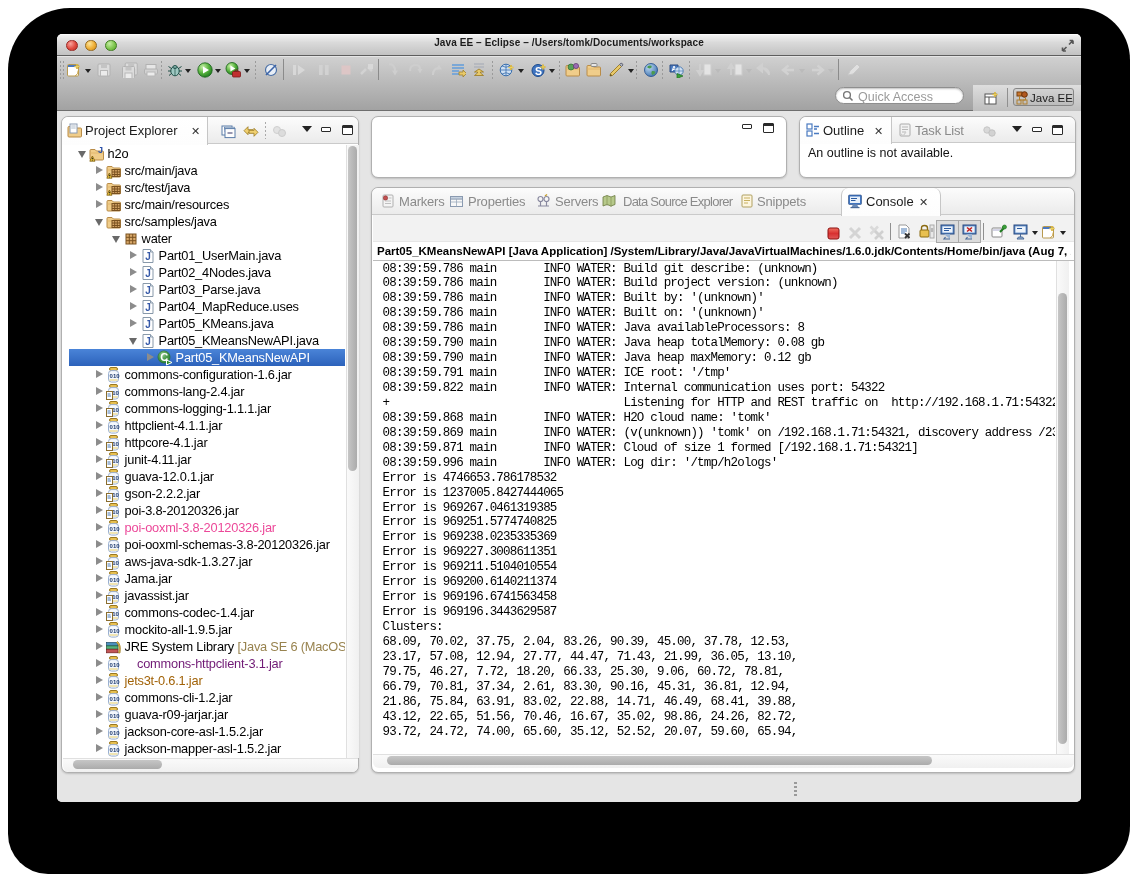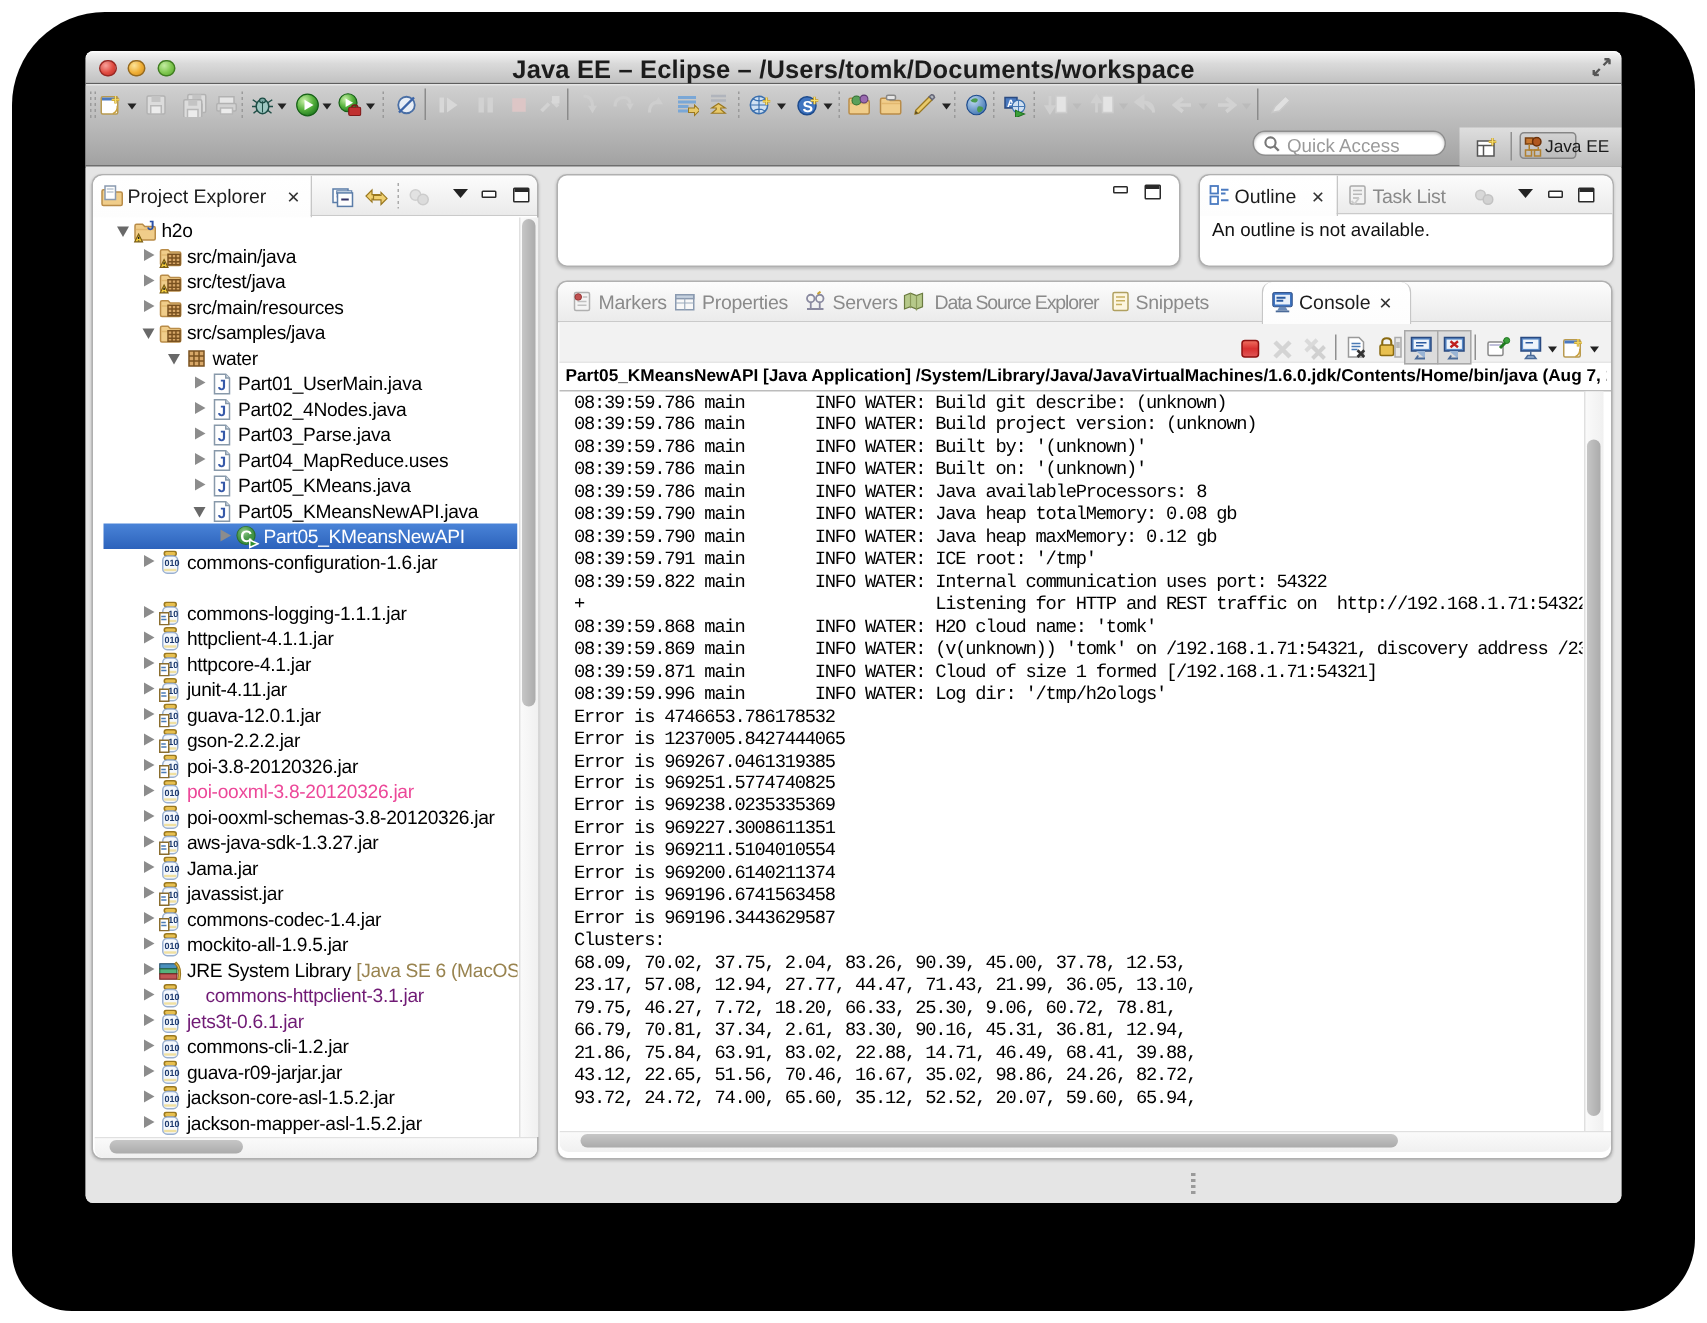--- a/index.html
+++ b/index.html
@@ -1,33 +1,33 @@
 <!DOCTYPE html>
 <html><head><meta charset="utf-8"><style>
 *{margin:0;padding:0;box-sizing:border-box}
 html,body{width:1138px;height:882px;background:#fff;font-family:"Liberation Sans",sans-serif;overflow:hidden}
 .abs{position:absolute}
 #shadow{position:absolute;left:8px;top:8px;width:1122px;height:866px;background:#000;border-radius:62px 52px 48px 40px}
 #win{position:absolute;left:57px;top:34px;width:1024px;height:768px;border-radius:5px;background:#e5e5e5;overflow:hidden}
 #titlebar{position:absolute;left:0;top:0;width:1024px;height:22px;background:linear-gradient(#f6f6f6,#dadada 40%,#c2c2c2);border-bottom:1px solid #5e5e5e;border-radius:5px 5px 0 0;box-shadow:inset 0 1px 0 rgba(255,255,255,.65)}
-#title{position:absolute;left:0;top:3px;width:1024px;text-align:center;font-size:17px;font-weight:bold;color:#1c1c1c;letter-spacing:.1px}
+#title{position:absolute;left:0;top:3px;width:1024px;text-align:center;font-size:10px;font-weight:bold;color:#1c1c1c;letter-spacing:.1px}
 .light{position:absolute;top:5.5px;width:11.5px;height:11.5px;border-radius:50%}
 #lr{left:9px;background:radial-gradient(circle at 35% 30%,#f8a49d,#e04b41 55%,#b92f28);border:.5px solid #992722}
 #ly{left:28px;background:radial-gradient(circle at 35% 30%,#fce49a,#efae35 55%,#cc8d24);border:.5px solid #96691c}
 #lg{left:48.3px;background:radial-gradient(circle at 35% 30%,#c4eda2,#7fc64f 55%,#58a82e);border:.5px solid #3f7d1f}
 #tbar{position:absolute;left:0;top:23px;width:1024px;height:54px;background:linear-gradient(#d0d0d0,#a2a2a2);border-bottom:1px solid #6e6e6e}
 .ti{position:absolute;top:5px;width:16px;height:16px}
 .dd{position:absolute;top:12px;width:0;height:0;border-left:3.5px solid transparent;border-right:3.5px solid transparent;border-top:4px solid #222}
 .ddg{border-top-color:#bbb}
 .dsep{position:absolute;top:4px;height:18px;width:1px;background-image:repeating-linear-gradient(#9a9a9a 0 2px,transparent 2px 4px)}
 .ssep{position:absolute;top:2px;height:21px;width:1px;background:#8b8b8b}
 #qa{position:absolute;left:778px;top:53px;width:129px;height:17px;background:#fff;border:1px solid #8e8e8e;border-radius:9px;box-shadow:inset 0 1px 2px rgba(0,0,0,.25)}
 #qa span{position:absolute;left:22px;top:1.5px;font-size:12.5px;color:#9a9a9a}
 #persp{position:absolute;left:916px;top:51px;width:108px;height:26px;background:linear-gradient(#dedede,#bebebe)}
-#jee{position:absolute;left:40px;top:3px;width:38px;height:18px;background:linear-gradient(#d2d2d2,#bcbcbc);border:1px solid #868686;border-radius:3px}
+#jee{position:absolute;left:40px;top:3px;width:61px;height:18px;background:linear-gradient(#d2d2d2,#bcbcbc);border:1px solid #868686;border-radius:3px}
 #jee span{position:absolute;left:16px;top:2.5px;font-size:11.5px;color:#1a1a1a;white-space:nowrap}
 #content{position:absolute;left:0;top:78px;width:1024px;height:690px;background:#e5e5e5}
 .panel{position:absolute;background:#fff;border:1px solid #b0b0b0;border-radius:7px;box-shadow:0 1px 2px rgba(0,0,0,.18)}
 .tabrow{position:absolute;left:0;top:0;right:0;height:27px;background:linear-gradient(#fcfcfc,#ebebeb);border-bottom:1px solid #cacaca;border-radius:7px 7px 0 0}
 .seltab{position:absolute;top:0;height:27px;background:linear-gradient(#ffffff,#fdfdfd);border-right:1px solid #c6c6c6;z-index:2}
 .tablbl{font-size:13px;color:#1c1c1c;position:absolute;top:6px;white-space:pre}
 .tablblg{font-size:13px;color:#8a8a8a;position:absolute;top:6px;white-space:pre;letter-spacing:-.2px}
 .minb{position:absolute;width:10px;height:5px;border:1px solid #2a2a2a;background:#fff;border-radius:1px}
 .maxb{position:absolute;width:11px;height:10px;border:1px solid #2a2a2a;background:#fff;border-radius:1px}
 .maxb:after{content:"";position:absolute;left:0;top:0;width:9px;height:2px;background:#2a2a2a}
@@ -450,20 +450,32 @@
 <div class="trow" style="top:221px">
             <div class="arr-c" style="left:33.6px"></div>
             <div class="icon" style="left:44px;top:0.5px"><svg style="" width="16" height="16" viewBox="0 0 16 16">
                 <rect x="3.5" y="0.5" width="8" height="3" rx="1.5" fill="#e8c050" stroke="#9a7820"></rect>
                 <rect x="2.5" y="3.6" width="10" height="11.5" rx="3" fill="#f4f8fd" stroke="#9ab0d0"></rect>
                 <rect x="3.4" y="12.2" width="8.2" height="1.6" fill="#f0e0a0"></rect>
                 <text x="3.6" y="10.6" font-size="6" font-weight="bold" fill="#1d3a6e" font-family="Liberation Sans">010</text>
               </svg></div>
             <div class="tlbl" style="left:62.6px;color:#000">commons-configuration-1.6.jar</div>
           </div>
+<div class="trow" style="top:238px">
+            <div class="arr-c" style="left:33.6px"></div>
+            <div class="icon" style="left:44px;top:0.5px"><svg style="" width="16" height="16" viewBox="0 0 16 16">
+                <rect x="3.5" y="0.5" width="8" height="3" rx="1.5" fill="#e8c050" stroke="#9a7820"></rect>
+                <rect x="2.5" y="3.6" width="10" height="11.5" rx="3" fill="#f4f8fd" stroke="#9ab0d0"></rect>
+                <rect x="3.4" y="12.2" width="8.2" height="1.6" fill="#f0e0a0"></rect>
+                <text x="6.2" y="10.6" font-size="6" font-weight="bold" fill="#1d3a6e" font-family="Liberation Sans">10</text>
+                <rect x="0.5" y="7.5" width="6" height="8" fill="#fff" stroke="#8a6d2e"></rect>
+                <path d="M1.5 10 h3 M1.5 12 h3.5" stroke="#4a7ab5" stroke-width="1.1"></path>
+              </svg></div>
+            <div class="tlbl" style="left:62.6px;color:#000">commons-lang-2.4.jar</div>
+          </div>
 <div class="trow" style="top:255px">
             <div class="arr-c" style="left:33.6px"></div>
             <div class="icon" style="left:44px;top:0.5px"><svg style="" width="16" height="16" viewBox="0 0 16 16">
                 <rect x="3.5" y="0.5" width="8" height="3" rx="1.5" fill="#e8c050" stroke="#9a7820"></rect>
                 <rect x="2.5" y="3.6" width="10" height="11.5" rx="3" fill="#f4f8fd" stroke="#9ab0d0"></rect>
                 <rect x="3.4" y="12.2" width="8.2" height="1.6" fill="#f0e0a0"></rect>
                 <text x="6.2" y="10.6" font-size="6" font-weight="bold" fill="#1d3a6e" font-family="Liberation Sans">10</text>
                 <rect x="0.5" y="7.5" width="6" height="8" fill="#fff" stroke="#8a6d2e"></rect>
                 <path d="M1.5 10 h3 M1.5 12 h3.5" stroke="#4a7ab5" stroke-width="1.1"></path>
               </svg></div>
@@ -636,21 +648,21 @@
             <div class="tlbl" style="left:75px;color:#701a75">commons-httpclient-3.1.jar</div>
           </div>
 <div class="trow" style="top:527px">
             <div class="arr-c" style="left:33.6px"></div>
             <div class="icon" style="left:44px;top:0.5px"><svg style="" width="16" height="16" viewBox="0 0 16 16">
                 <rect x="3.5" y="0.5" width="8" height="3" rx="1.5" fill="#e8c050" stroke="#9a7820"></rect>
                 <rect x="2.5" y="3.6" width="10" height="11.5" rx="3" fill="#f4f8fd" stroke="#9ab0d0"></rect>
                 <rect x="3.4" y="12.2" width="8.2" height="1.6" fill="#f0e0a0"></rect>
                 <text x="3.6" y="10.6" font-size="6" font-weight="bold" fill="#1d3a6e" font-family="Liberation Sans">010</text>
               </svg></div>
-            <div class="tlbl" style="left:62.6px;color:#701a75">jets3t-0.6.1.jar</div>
+            <div class="tlbl" style="left:62.6px;color:#a16207">jets3t-0.6.1.jar</div>
           </div>
 <div class="trow" style="top:544px">
             <div class="arr-c" style="left:33.6px"></div>
             <div class="icon" style="left:44px;top:0.5px"><svg style="" width="16" height="16" viewBox="0 0 16 16">
                 <rect x="3.5" y="0.5" width="8" height="3" rx="1.5" fill="#e8c050" stroke="#9a7820"></rect>
                 <rect x="2.5" y="3.6" width="10" height="11.5" rx="3" fill="#f4f8fd" stroke="#9ab0d0"></rect>
                 <rect x="3.4" y="12.2" width="8.2" height="1.6" fill="#f0e0a0"></rect>
                 <text x="3.6" y="10.6" font-size="6" font-weight="bold" fill="#1d3a6e" font-family="Liberation Sans">010</text>
               </svg></div>
             <div class="tlbl" style="left:62.6px;color:#000">commons-cli-1.2.jar</div>

